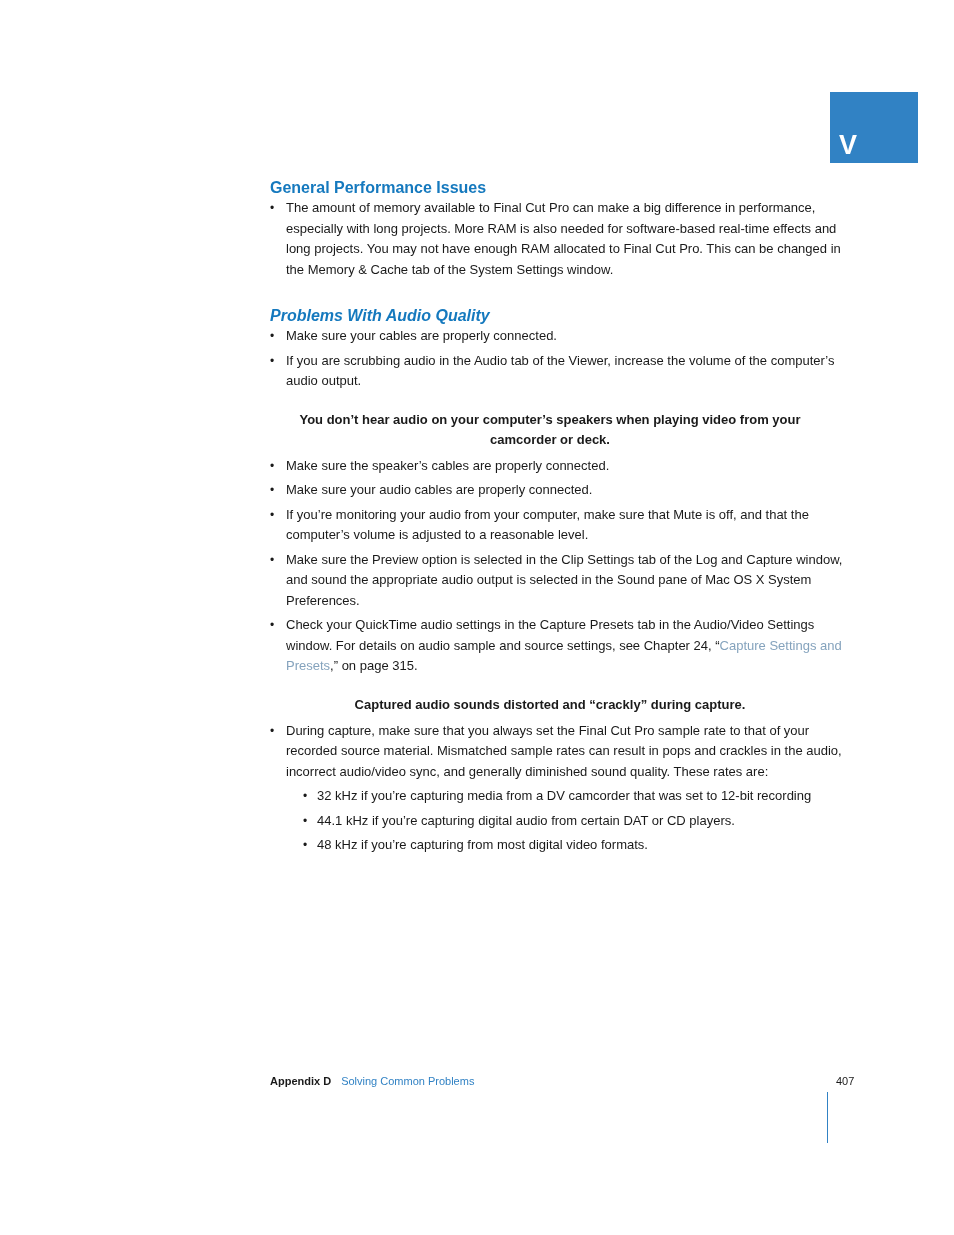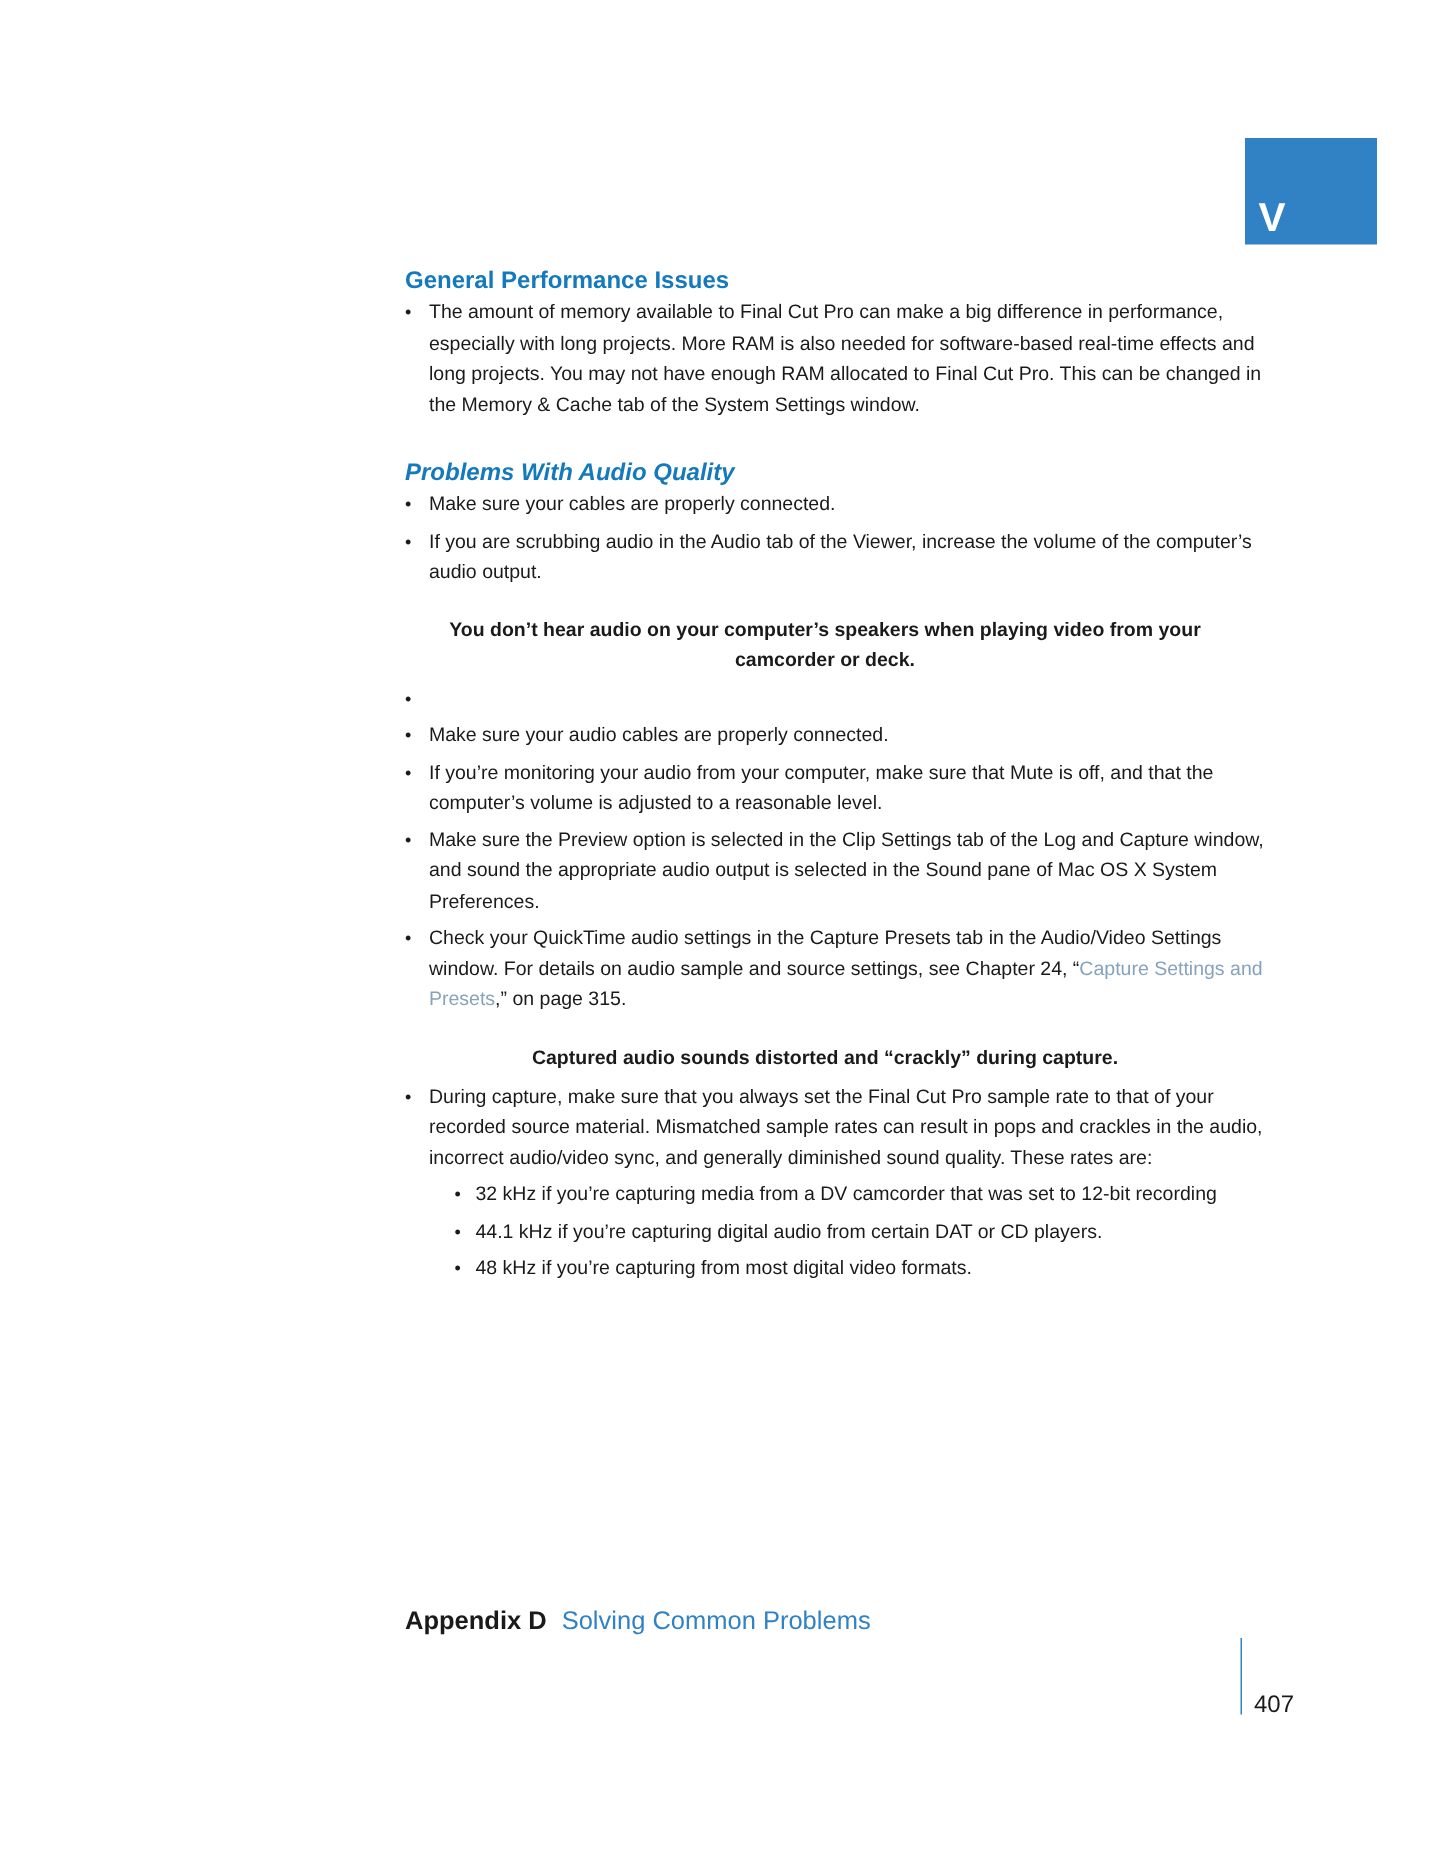--- a/index.html
+++ b/index.html
@@ -83,30 +83,30 @@
     color: #85a3bd;
     text-decoration: none;
     cursor: pointer;
   }
 
   
   .footer {
     position: absolute;
     left: 270px;
     top: 1074px;
-    font-size: 17px;
+    font-size: 11px;
     line-height: 14px;
   }
   .footer .appendix-label { font-weight: bold; color: #1a1a1a; }
   .footer .chapter-title { color: #3182c4; margin-left: 10px; cursor: pointer; }
   .page-number {
     position: absolute;
-    top: 1130px;
+    top: 1074px;
     left: 836px;
-    font-size: 16px;
+    font-size: 11px;
     line-height: 14px;
     color: #1a1a1a;
     text-align: right;
   }
   .footer-rule {
     position: absolute;
     left: 827px;
     top: 1092px;
     width: 1px;
     height: 51px;
@@ -138,20 +138,21 @@
       <span class="text">Make sure your cables are properly connected.</span>
     </div>
     <div class="bullet">
       <span class="marker">•</span>
       <span class="text">If you are scrubbing audio in the Audio tab of the Viewer, increase the volume of the computer’s audio output.</span>
     </div>
 
     <div class="subheading gap">You don’t hear audio on your computer’s speakers when playing video from your camcorder or deck.</div>
     <div class="bullet">
       <span class="marker">•</span>
+      <span class="text">Make sure the speaker’s cables are properly connected.</span>
     </div>
     <div class="bullet">
       <span class="marker">•</span>
       <span class="text">Make sure your audio cables are properly connected.</span>
     </div>
     <div class="bullet">
       <span class="marker">•</span>
       <span class="text">If you’re monitoring your audio from your computer, make sure that Mute is off, and that the computer’s volume is adjusted to a reasonable level.</span>
     </div>
     <div class="bullet">

